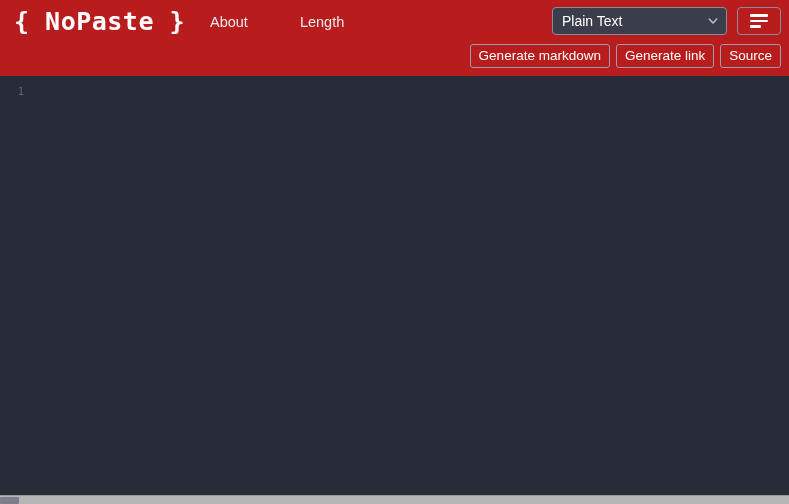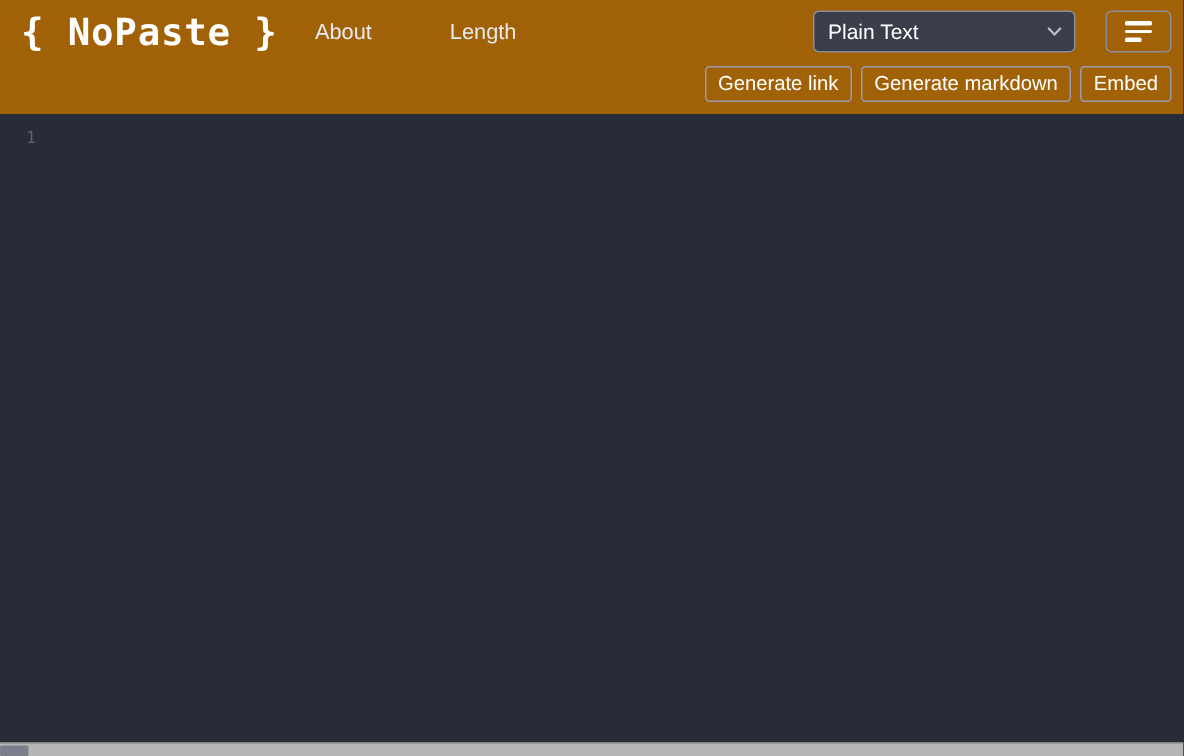--- a/index.html
+++ b/index.html
@@ -17,21 +17,21 @@
     height: 504px;
     position: relative;
     display: flex;
     flex-direction: column;
     background: #282c38;
   }
 
   
   .header {
     height: 76px;
-    background: #a16207;
+    background: #b91c1c;
     position: relative;
     flex: 0 0 76px;
   }
 
   .brand {
     position: absolute;
     left: 14px;
     top: 6px;
     font-family: "DejaVu Sans Mono", "Liberation Mono", monospace;
     font-size: 25px;
@@ -56,21 +56,21 @@
     text-decoration: none;
     line-height: 20px;
   }
 
   .top-right {
     position: absolute;
     right: 8px;
     top: 7px;
     display: flex;
     align-items: center;
-    gap: 20px;
+    gap: 10px;
   }
 
   .lang-select {
     width: 175px;
     height: 28px;
     background: #3a3d4a;
     border: 1px solid #8a8d99;
     border-radius: 4px;
     color: #ffffff;
     font-size: 14px;
@@ -240,23 +240,23 @@
         <span class="burger">
           <i></i>
             <i></i>
             <i></i>
         </span>
       </div>
 
     </div>
 
     <div class="actions">
+      <button class="act-btn">Generate markdown</button>
       <button class="act-btn">Generate link</button>
-      <button class="act-btn">Generate markdown</button>
-      <button class="act-btn">Embed</button>
+      <button class="act-btn">Source</button>
     </div>
 
   </div>
 
   <div class="editor">
     <div class="gutter">
       <div class="ln">1</div>
     </div>
     <div class="code-area" contenteditable="true" placeholder="" style=""></div>
   </div>

